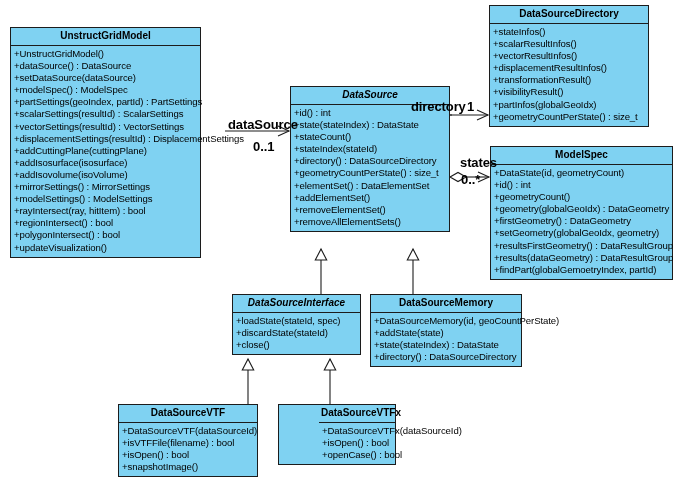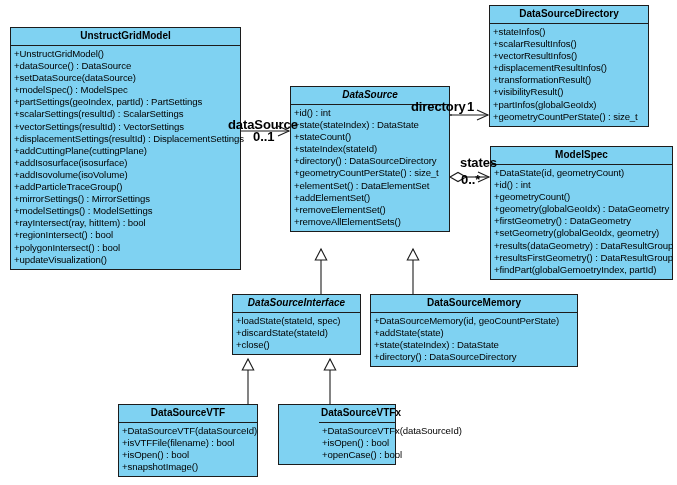--- a/index.html
+++ b/index.html
@@ -105,35 +105,34 @@
     <g>
       <path d="M248,404 L248,359" fill="none" stroke="#1c1c1c" stroke-width="1.1" marker-end="url(#inheritTri)"></path>
     </g>
 
     <g>
       <path d="M330,404 L330,359" fill="none" stroke="#1c1c1c" stroke-width="1.1" marker-end="url(#inheritTri)"></path>
     </g>
   </svg>
 
   <div id="classes-host">
-      <div class="uml-class" style="left: 10px; top: 27px; width: 231px;">
+      <div class="uml-class" style="left: 10px; top: 27px; width: 191px;">
         <div class="uml-title">UnstructGridModel</div>
         <div class="uml-members">
           <div class="uml-member">+UnstructGridModel()</div>
           <div class="uml-member">+dataSource() : DataSource</div>
           <div class="uml-member">+setDataSource(dataSource)</div>
           <div class="uml-member">+modelSpec() : ModelSpec</div>
           <div class="uml-member">+partSettings(geoIndex, partId) : PartSettings</div>
           <div class="uml-member">+scalarSettings(resultId) : ScalarSettings</div>
           <div class="uml-member">+vectorSettings(resultId) : VectorSettings</div>
           <div class="uml-member">+displacementSettings(resultId) : DisplacementSettings</div>
           <div class="uml-member">+addCuttingPlane(cuttingPlane)</div>
           <div class="uml-member">+addIsosurface(isosurface)</div>
           <div class="uml-member">+addIsovolume(isoVolume)</div>
-          <div class="uml-member">+addParticleTraceGroup()</div>
           <div class="uml-member">+mirrorSettings() : MirrorSettings</div>
           <div class="uml-member">+modelSettings() : ModelSettings</div>
           <div class="uml-member">+rayIntersect(ray, hitItem) : bool</div>
           <div class="uml-member">+regionIntersect() : bool</div>
           <div class="uml-member">+polygonIntersect() : bool</div>
           <div class="uml-member">+updateVisualization()</div>
         </div>
       </div>
       <div class="uml-class" style="left: 290px; top: 86px; width: 160px;">
         <div class="uml-title abstract">DataSource</div>
@@ -165,34 +164,34 @@
       </div>
       <div class="uml-class" style="left: 490px; top: 146px; width: 183px;">
         <div class="uml-title">ModelSpec</div>
         <div class="uml-members">
           <div class="uml-member">+DataState(id, geometryCount)</div>
           <div class="uml-member">+id() : int</div>
           <div class="uml-member">+geometryCount()</div>
           <div class="uml-member">+geometry(globalGeoIdx) : DataGeometry</div>
           <div class="uml-member">+firstGeometry() : DataGeometry</div>
           <div class="uml-member">+setGeometry(globalGeoIdx, geometry)</div>
+          <div class="uml-member">+resultsFirstGeometry() : DataResultGroup</div>
           <div class="uml-member">+results(dataGeometry) : DataResultGroup</div>
-          <div class="uml-member">+resultsFirstGeometry() : DataResultGroup</div>
           <div class="uml-member">+findPart(globalGemoetryIndex, partId)</div>
         </div>
       </div>
       <div class="uml-class" style="left: 232px; top: 294px; width: 129px;">
         <div class="uml-title abstract">DataSourceInterface</div>
         <div class="uml-members">
           <div class="uml-member">+loadState(stateId, spec)</div>
           <div class="uml-member">+discardState(stateId)</div>
           <div class="uml-member">+close()</div>
         </div>
       </div>
-      <div class="uml-class" style="left: 370px; top: 294px; width: 208px;">
+      <div class="uml-class" style="left: 370px; top: 294px; width: 152px;">
         <div class="uml-title">DataSourceMemory</div>
         <div class="uml-members">
           <div class="uml-member">+DataSourceMemory(id, geoCountPerState)</div>
           <div class="uml-member">+addState(state)</div>
           <div class="uml-member">+state(stateIndex) : DataState</div>
           <div class="uml-member">+directory() : DataSourceDirectory</div>
         </div>
       </div>
       <div class="uml-class" style="left: 118px; top: 404px; width: 140px;">
         <div class="uml-title">DataSourceVTF</div>
@@ -208,20 +207,20 @@
         <div class="uml-members">
           <div class="uml-member">+DataSourceVTFx(dataSourceId)</div>
           <div class="uml-member">+isOpen() : bool</div>
           <div class="uml-member">+openCase() : bool</div>
         </div>
       </div>
     </div>
 
   <div id="labels-host">
       <div class="edge-label" style="left: 228px; top: 117px;">dataSource</div>
-      <div class="edge-label" style="left: 253px; top: 129px;">0..1</div>
+      <div class="edge-label" style="left: 253px; top: 139px;">0..1</div>
       <div class="edge-label" style="left: 411px; top: 99px;">directory</div>
       <div class="edge-label" style="left: 467px; top: 99px;">1</div>
       <div class="edge-label" style="left: 460px; top: 155px;">states</div>
       <div class="edge-label" style="left: 461px; top: 172px;">0..*</div>
     </div>
 
 </div>
 
 </body></html>

